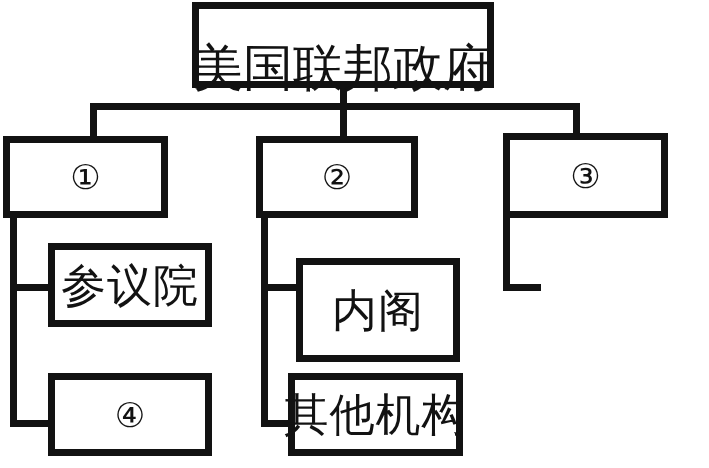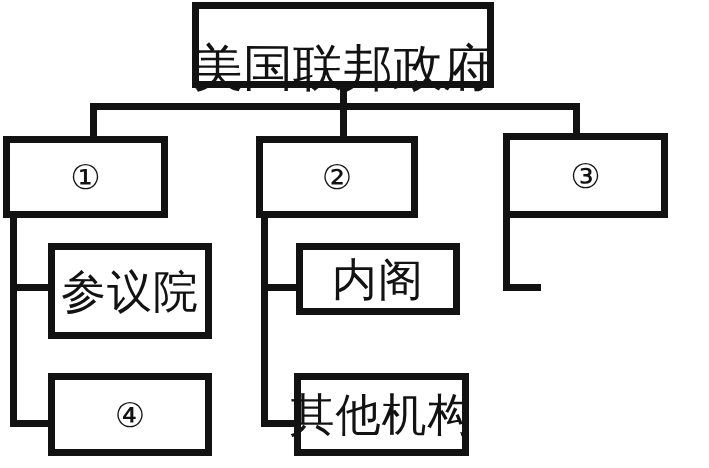--- a/index.html
+++ b/index.html
@@ -71,30 +71,30 @@
   </div>
 
   <div class="node num" style="left:256px;top:136px;width:162px;height:82px;">
     <span class="label">②</span>
   </div>
 
   <div class="node num" style="left:503px;top:133px;width:165px;height:85px;">
     <span class="label">③</span>
   </div>
 
-  <div class="node cjk" style="left:48px;top:243px;width:164px;height:96px;">
+  <div class="node cjk" style="left:48px;top:243px;width:164px;height:84px;">
     <span class="label">参议院</span>
   </div>
 
-  <div class="node cjk" style="left:296px;top:243px;width:164px;height:72px;">
+  <div class="node cjk" style="left:296px;top:258px;width:164px;height:104px;">
     <span class="label">内阁</span>
   </div>
 
 
   <div class="node num" style="left:48px;top:373px;width:164px;height:83px;">
     <span class="label">④</span>
   </div>
 
-  <div class="node cjk" style="left:294px;top:373px;width:175px;height:83px;">
+  <div class="node cjk" style="left:288px;top:373px;width:175px;height:83px;">
     <span class="label">其他机构</span>
   </div>
 
 </div>
 
 </body></html>

